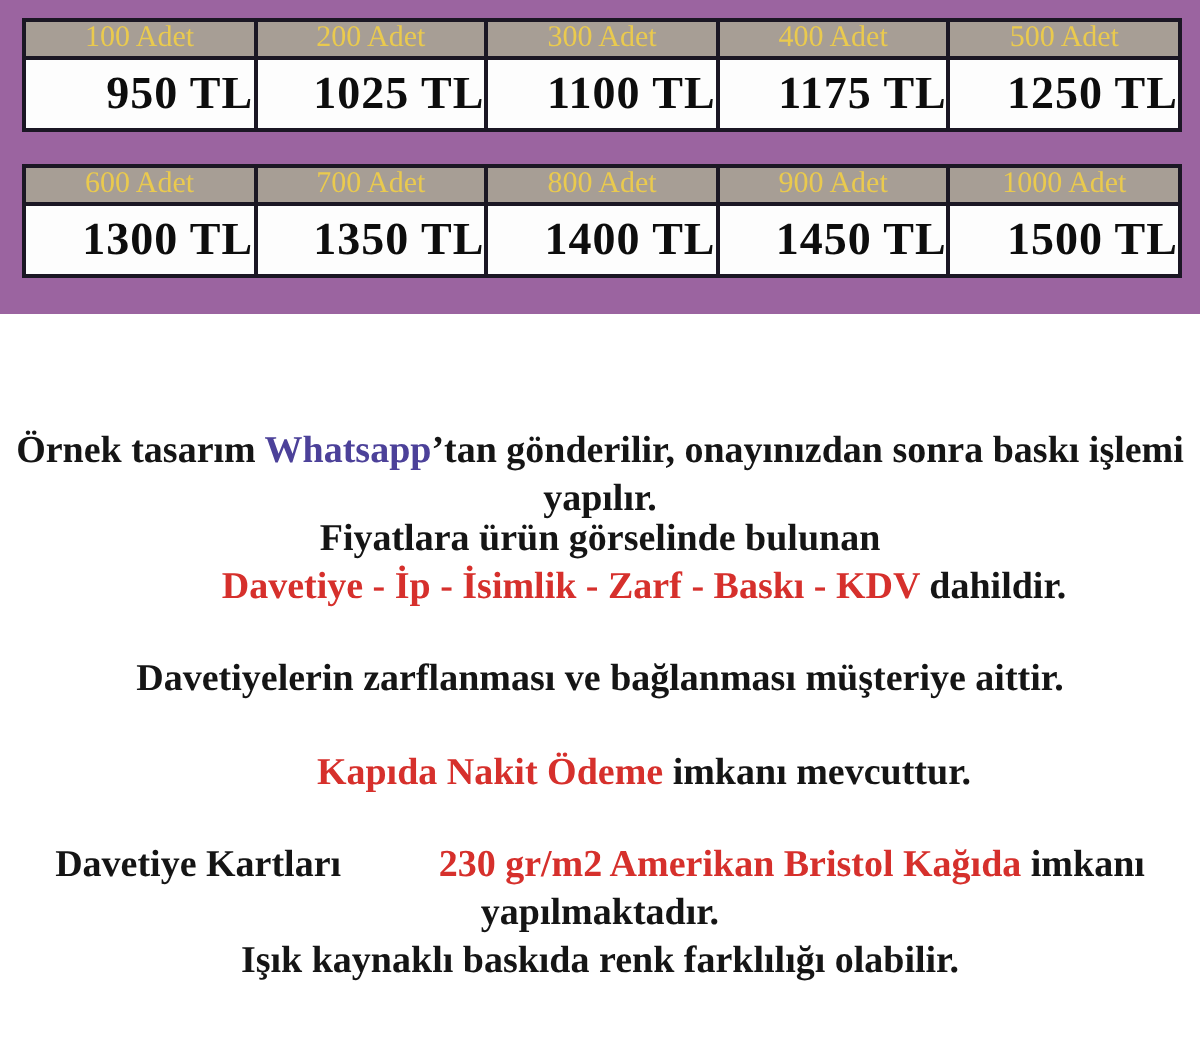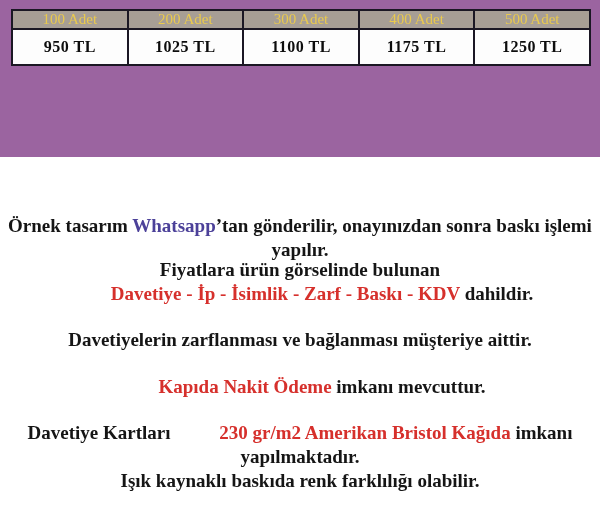--- a/index.html
+++ b/index.html
@@ -38,23 +38,24 @@
     height: 17px;
     background: #A79E95;
     color: #EACA4E;
     font-size: 15px;
     line-height: 17px;
   }
   td.price {
     height: 34px;
     background: #FDFDFD;
     color: #0d0d0d;
-    font-size: 16px;
+    font-size: 23px;
     font-weight: bold;
     letter-spacing: 0.5px;
+    text-align: right;
   }
   
   .info p {
     position: absolute;
     left: 0;
     width: 600px;
     margin: 0;
     text-align: center;
     font-size: 19px;
     line-height: 24px;
@@ -88,20 +89,38 @@
         <tr>
           <td class="price">950 TL</td>
           <td class="price">1025 TL</td>
           <td class="price">1100 TL</td>
           <td class="price">1175 TL</td>
           <td class="price">1250 TL</td>
         </tr>
       </tbody>
     </table>
 
+    <table class="price-table t2">
+      <tbody>
+        <tr>
+          <td class="qty">600 Adet</td>
+          <td class="qty">700 Adet</td>
+          <td class="qty">800 Adet</td>
+          <td class="qty">900 Adet</td>
+          <td class="qty">1000 Adet</td>
+        </tr>
+        <tr>
+          <td class="price">1300 TL</td>
+          <td class="price">1350 TL</td>
+          <td class="price">1400 TL</td>
+          <td class="price">1450 TL</td>
+          <td class="price">1500 TL</td>
+        </tr>
+      </tbody>
+    </table>
 
   </div>
 
   <div class="info">
 
     <p class="p1"><span>Örnek tasarım </span><span class="wa">Whatsapp</span><span>’tan gönderilir, onayınızdan sonra baskı işlemi yapılır.</span></p>
 
     <p class="p2"><span>Fiyatlara ürün görselinde bulunan</span><br><span class="red">Davetiye - İp - İsimlik - Zarf - Baskı - KDV</span><span> dahildir.</span></p>
 
     <p class="p3"><span>Davetiyelerin zarflanması ve bağlanması müşteriye aittir.</span></p>

